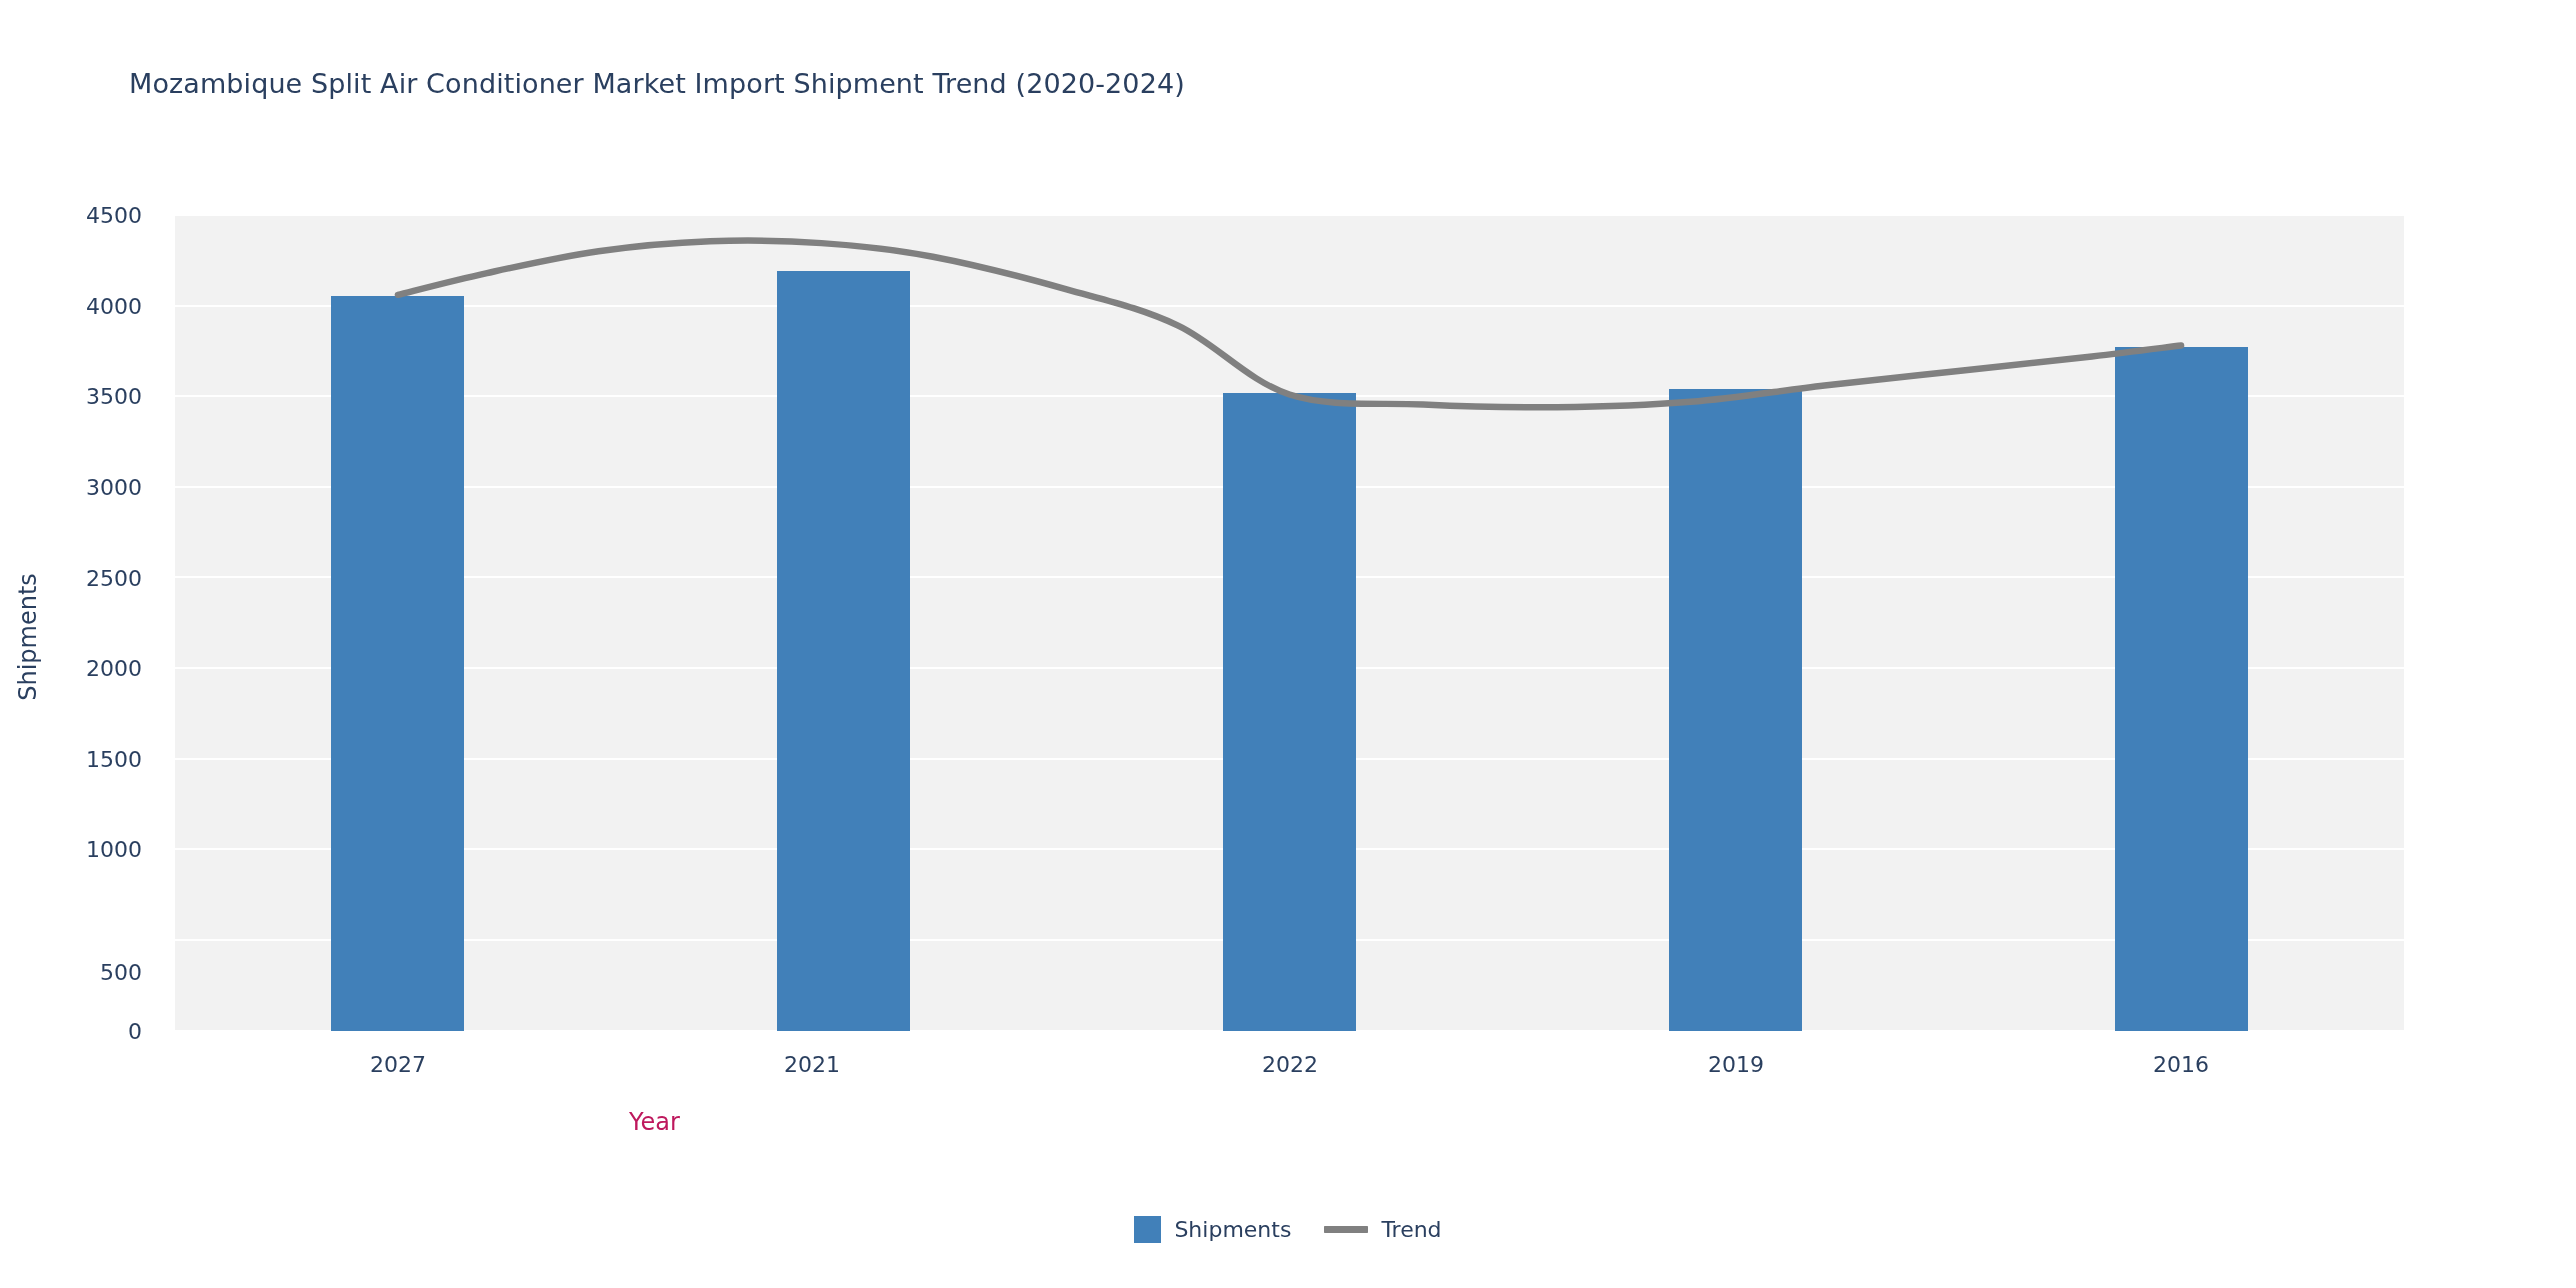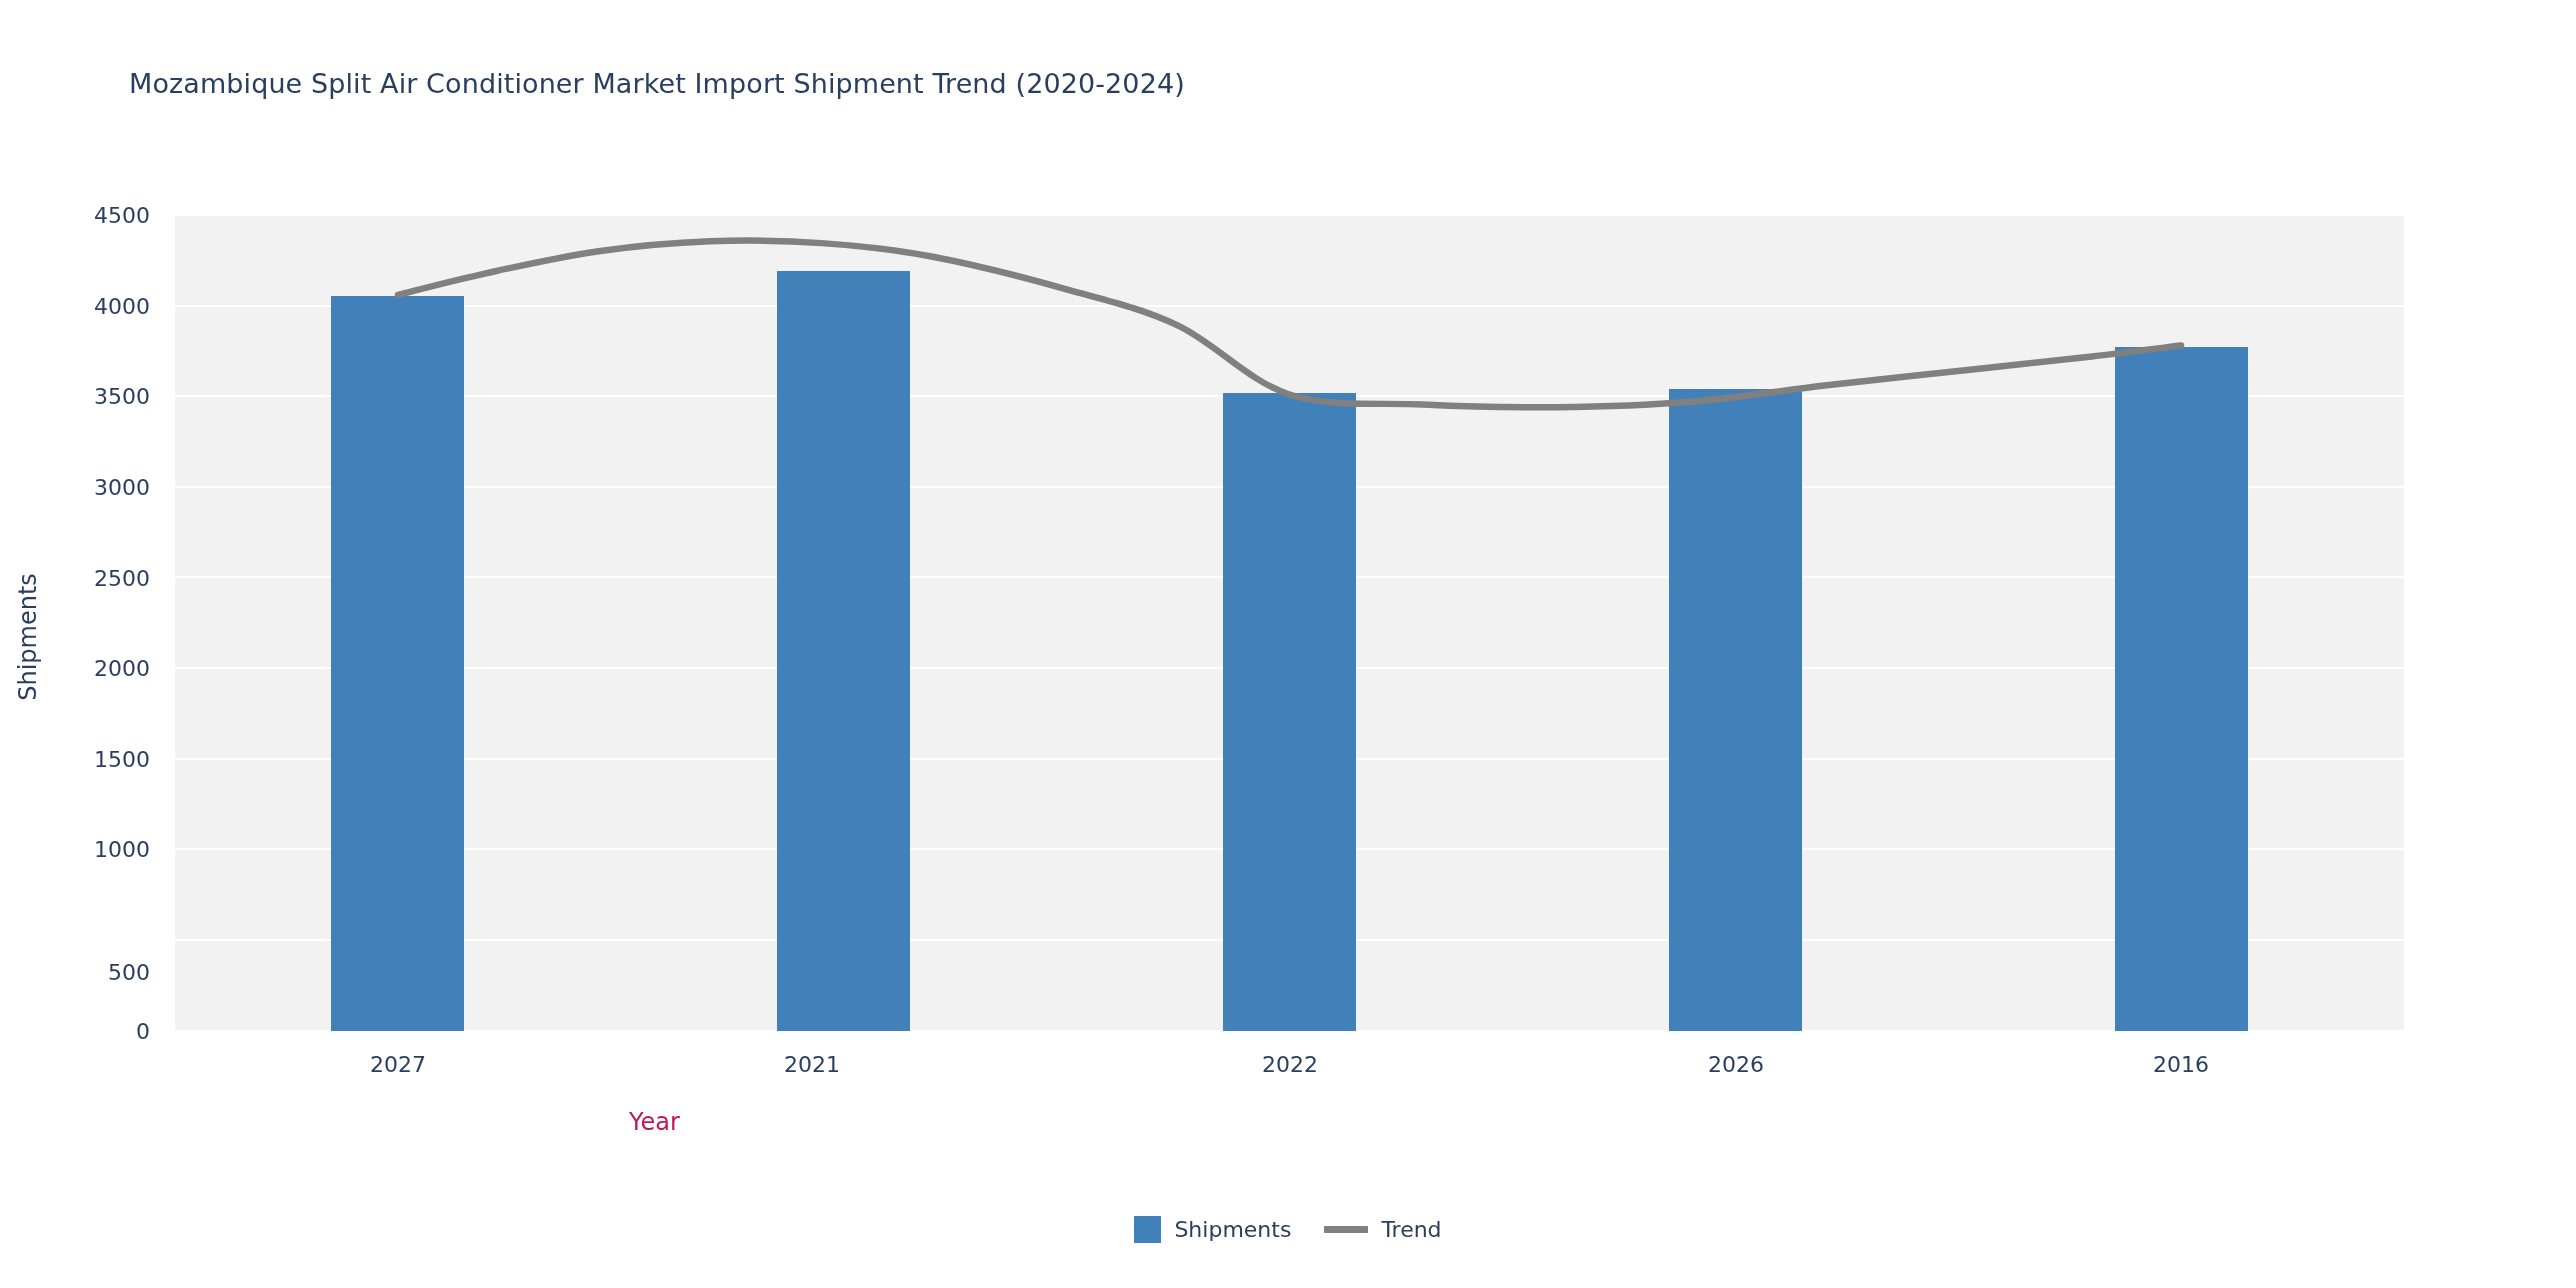--- a/index.html
+++ b/index.html
@@ -77,21 +77,21 @@
     position: absolute;
     left: 0; top: 0;
     width: 100%;
     height: 100%;
     overflow: visible;
   }
 
   
   .ytick-label {
     position: absolute;
-    right: 8px;
+    right: 16px;
     text-align: right;
     font-size: 22px;
     color: #2a3f5f;
     transform: translateY(-50%);
     white-space: nowrap;
   }
   .ytick-col {
     position: absolute;
     left: 86px;
     top: 215px;
@@ -213,21 +213,21 @@
       <svg class="trend-svg" viewBox="0 0 3115 1140" preserveAspectRatio="none">
         <path id="trend-path" fill="none" stroke="#808080" stroke-width="9" stroke-linecap="round" stroke-linejoin="round" d="M 311.5 111.5 C 332.3 106.4, 389.4 91.2, 436.1 81.1 C 482.8 70.9, 539.9 58.1, 591.9 50.7 C 643.8 43.3, 695.7 38.6, 747.6 36.7 C 799.5 34.8, 851.4 35.7, 903.4 39.3 C 955.3 42.9, 1002.0 47.5, 1059.1 58.3 C 1116.2 69.0, 1188.9 87.8, 1246.0 103.9 C 1303.1 119.9, 1349.8 130.0, 1401.8 154.5 C 1453.7 179.0, 1500.4 232.4, 1557.5 250.8 C 1614.6 269.2, 1682.1 261.8, 1744.4 264.7 C 1806.7 267.7, 1869.0 269.2, 1931.3 268.5 C 1993.6 267.9, 2055.9 266.0, 2118.2 260.9 C 2180.5 255.9, 2242.8 245.3, 2305.1 238.1 C 2367.4 231.0, 2429.7 224.6, 2492.0 217.9 C 2554.3 211.1, 2627.0 203.5, 2678.9 197.6 C 2730.8 191.7, 2782.7 184.9, 2803.5 182.4"></path>
       </svg>
     </div>
   </div>
 
   <div id="xticks">
       <div class="xtick-label" style="left: 398px;">2027</div>
       <div class="xtick-label" style="left: 812px;">2021</div>
       <div class="xtick-label" style="left: 1290px;">2022</div>
-      <div class="xtick-label" style="left: 1736px;">2026</div>
+      <div class="xtick-label" style="left: 1736px;">2019</div>
       <div class="xtick-label" style="left: 2181px;">2016</div>
     </div>
 
   <div class="xaxis-title">
     <span>Year</span>
   </div>
 
   <div class="legend">
       <div class="legend-item">
         <span class="legend-swatch-bar" style="background: rgb(65, 128, 185);"></span>

